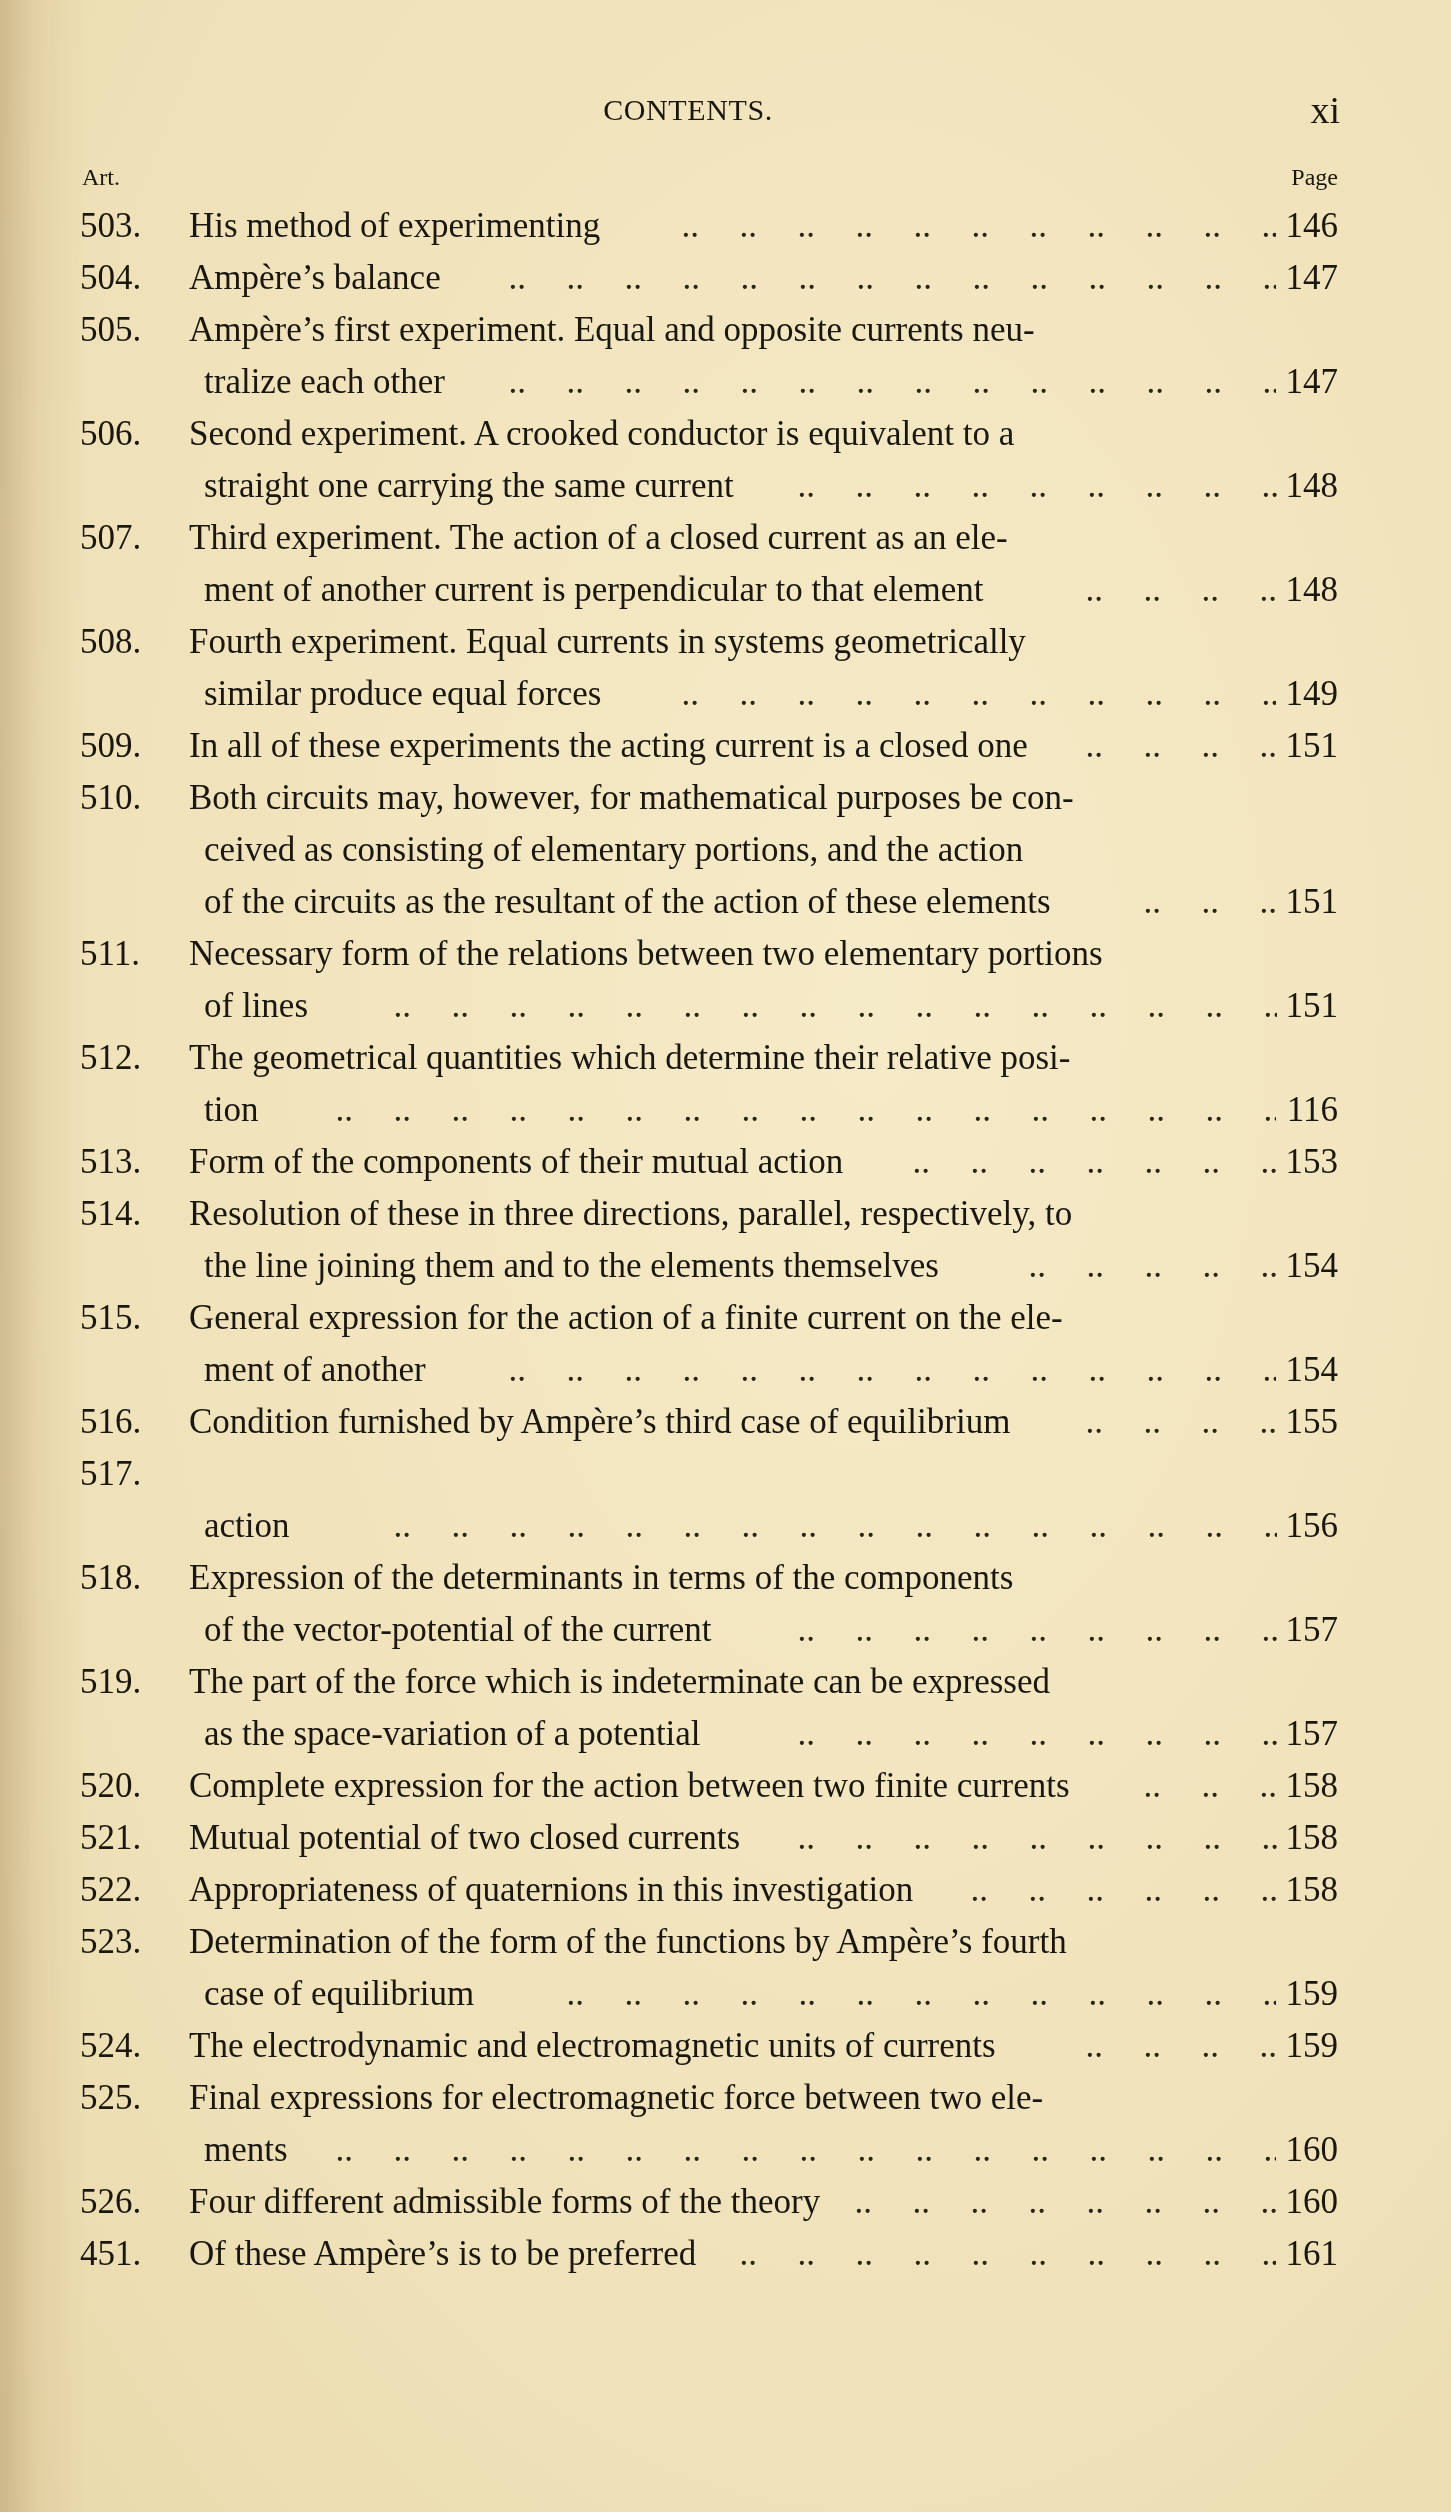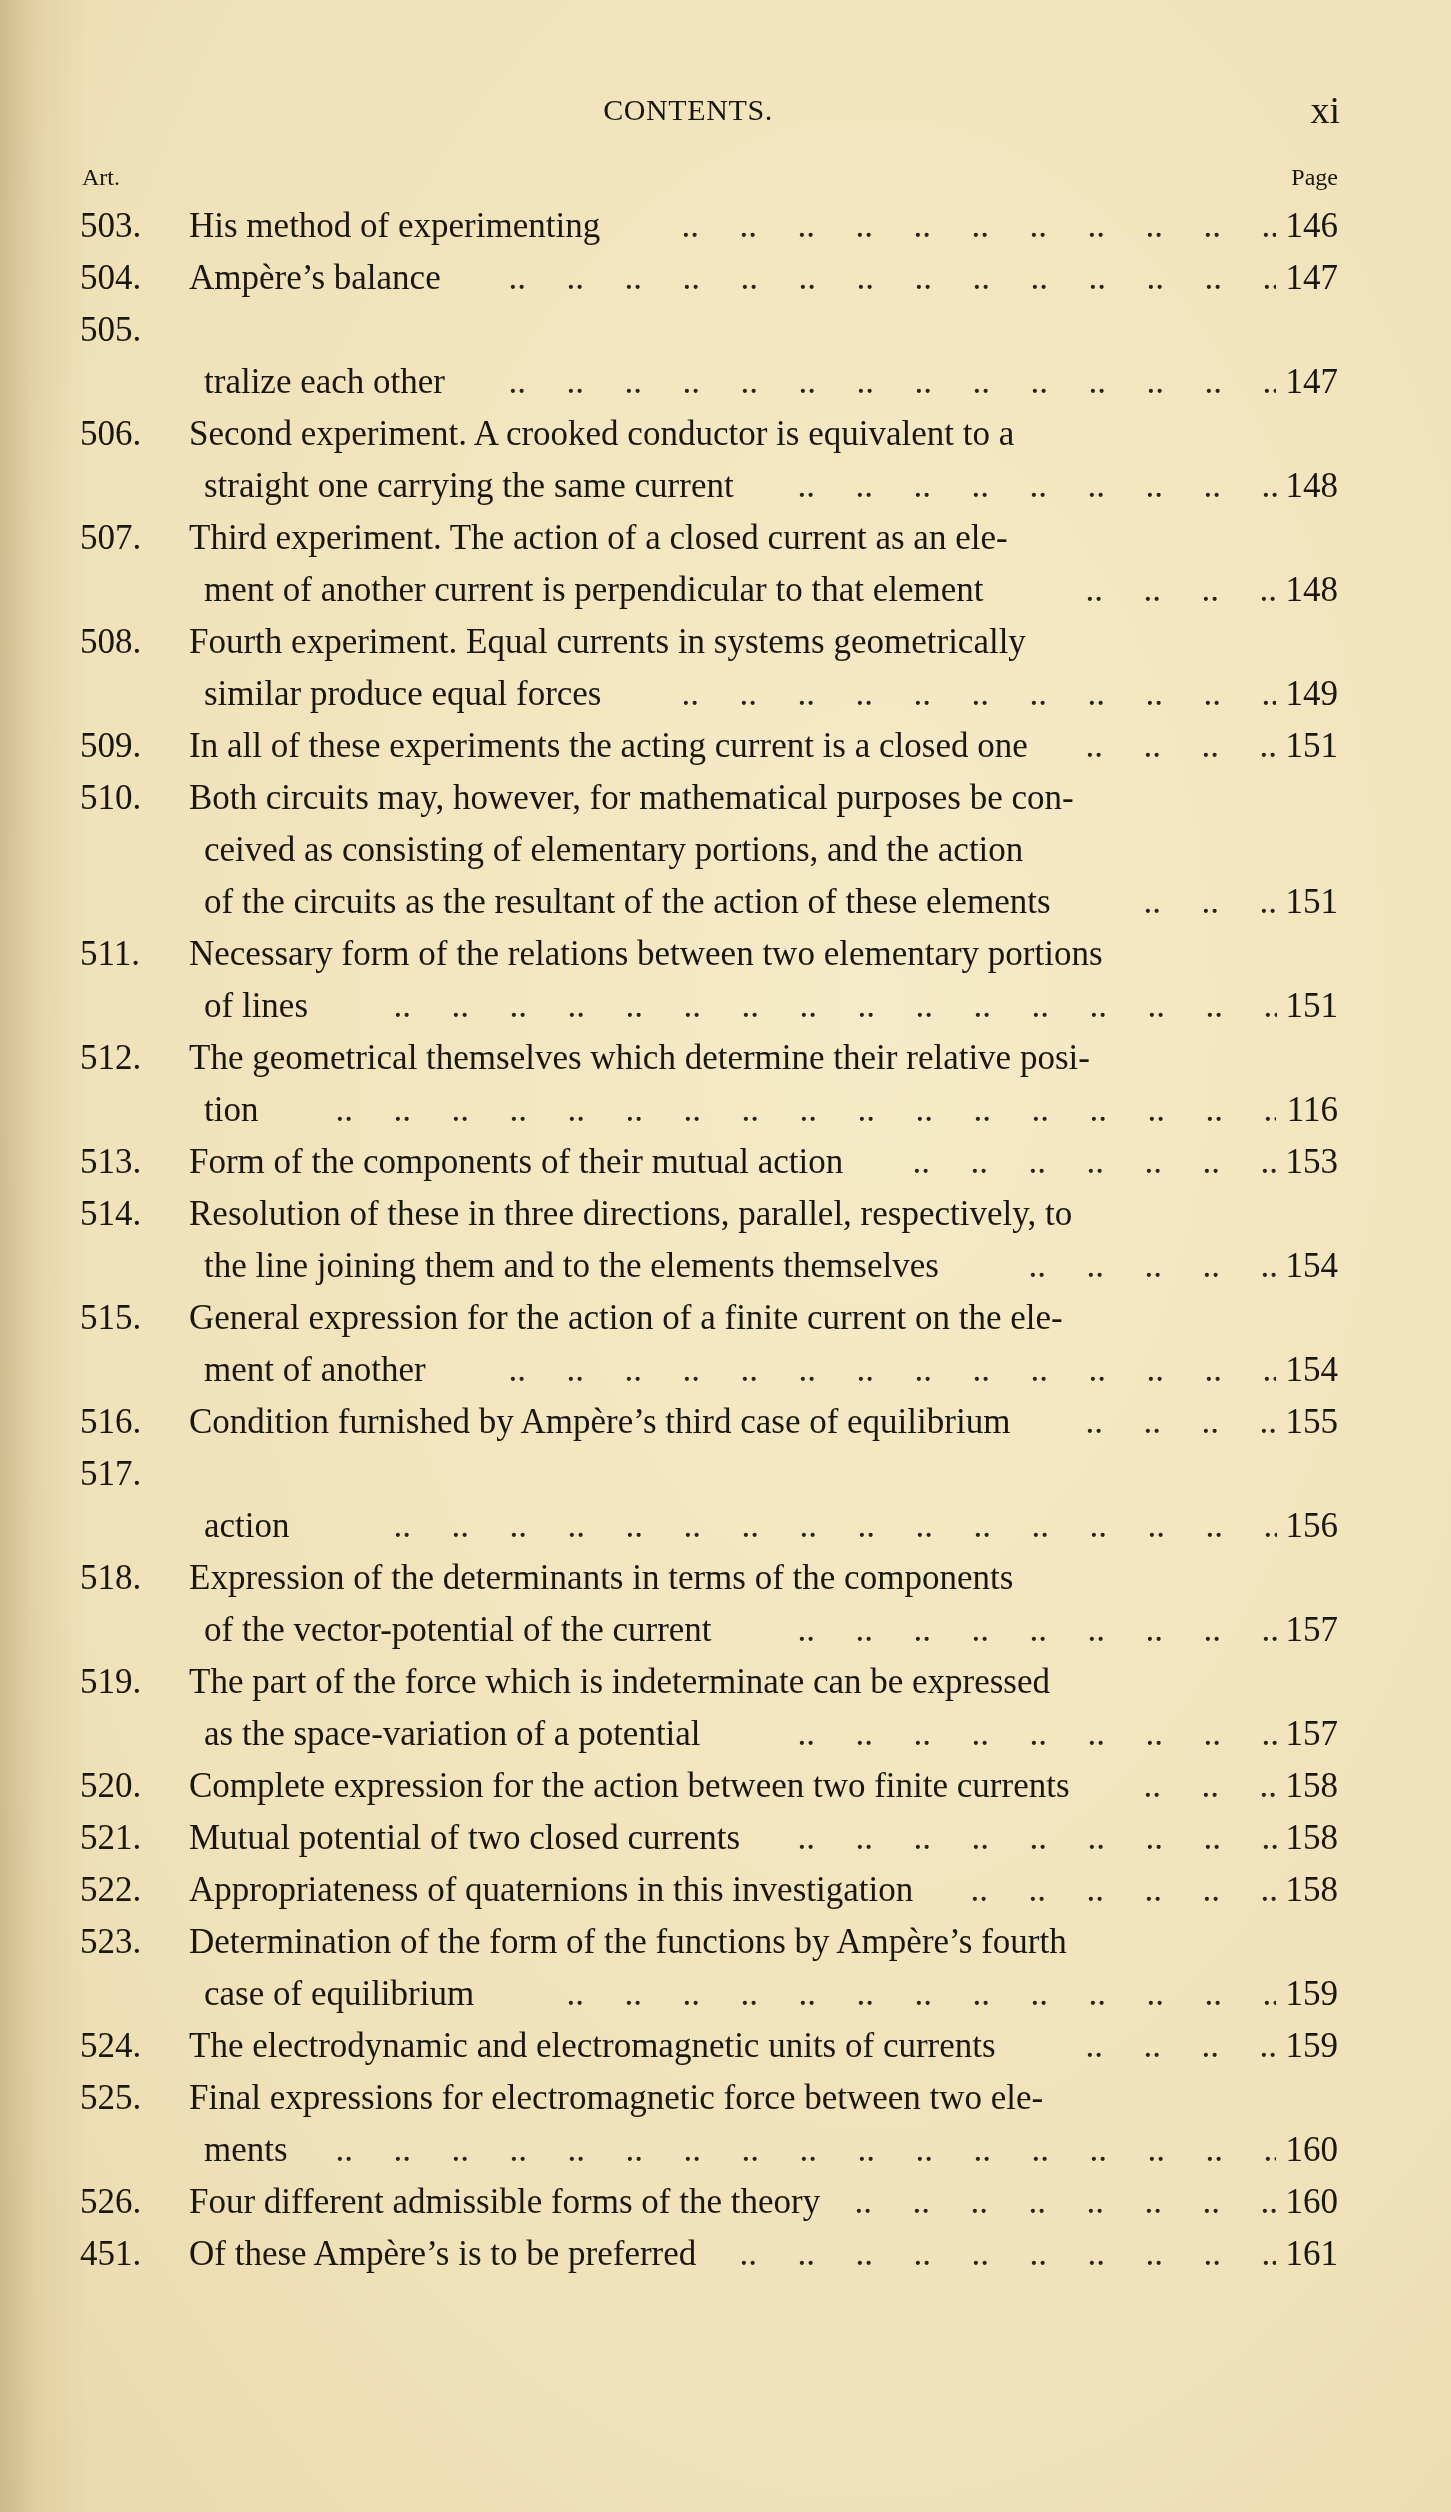--- a/index.html
+++ b/index.html
@@ -75,20 +75,21 @@
         <div class="line">
           <span class="art">504.</span>
           <span class="text">Ampère’s balance</span>
           <span class="leader" style="left: 468px; width: 808px;"><span style="display: inline-block; width: 58px; text-align: right;">..</span><span style="display: inline-block; width: 58px; text-align: right;">..</span><span style="display: inline-block; width: 58px; text-align: right;">..</span><span style="display: inline-block; width: 58px; text-align: right;">..</span><span style="display: inline-block; width: 58px; text-align: right;">..</span><span style="display: inline-block; width: 58px; text-align: right;">..</span><span style="display: inline-block; width: 58px; text-align: right;">..</span><span style="display: inline-block; width: 58px; text-align: right;">..</span><span style="display: inline-block; width: 58px; text-align: right;">..</span><span style="display: inline-block; width: 58px; text-align: right;">..</span><span style="display: inline-block; width: 58px; text-align: right;">..</span><span style="display: inline-block; width: 58px; text-align: right;">..</span><span style="display: inline-block; width: 58px; text-align: right;">..</span><span style="display: inline-block; width: 58px; text-align: right;">..</span></span>
           <span class="pg">147</span>
         </div>
       </div>
       <div class="entry">
         <div class="line">
           <span class="art">505.</span>
+          <span class="text">Ampère’s first experiment.  Equal and opposite currents neu-</span>
         </div>
         <div class="line cont">
           <span class="text">tralize each other</span>
           <span class="leader" style="left: 468px; width: 808px;"><span style="display: inline-block; width: 58px; text-align: right;">..</span><span style="display: inline-block; width: 58px; text-align: right;">..</span><span style="display: inline-block; width: 58px; text-align: right;">..</span><span style="display: inline-block; width: 58px; text-align: right;">..</span><span style="display: inline-block; width: 58px; text-align: right;">..</span><span style="display: inline-block; width: 58px; text-align: right;">..</span><span style="display: inline-block; width: 58px; text-align: right;">..</span><span style="display: inline-block; width: 58px; text-align: right;">..</span><span style="display: inline-block; width: 58px; text-align: right;">..</span><span style="display: inline-block; width: 58px; text-align: right;">..</span><span style="display: inline-block; width: 58px; text-align: right;">..</span><span style="display: inline-block; width: 58px; text-align: right;">..</span><span style="display: inline-block; width: 58px; text-align: right;">..</span><span style="display: inline-block; width: 58px; text-align: right;">..</span></span>
           <span class="pg">147</span>
         </div>
       </div>
       <div class="entry">
         <div class="line">
           <span class="art">506.</span>
@@ -151,21 +152,21 @@
         </div>
         <div class="line cont">
           <span class="text">of lines</span>
           <span class="leader" style="left: 353px; width: 924px;"><span style="display: inline-block; width: 58px; text-align: right;">..</span><span style="display: inline-block; width: 58px; text-align: right;">..</span><span style="display: inline-block; width: 58px; text-align: right;">..</span><span style="display: inline-block; width: 58px; text-align: right;">..</span><span style="display: inline-block; width: 58px; text-align: right;">..</span><span style="display: inline-block; width: 58px; text-align: right;">..</span><span style="display: inline-block; width: 58px; text-align: right;">..</span><span style="display: inline-block; width: 58px; text-align: right;">..</span><span style="display: inline-block; width: 58px; text-align: right;">..</span><span style="display: inline-block; width: 58px; text-align: right;">..</span><span style="display: inline-block; width: 58px; text-align: right;">..</span><span style="display: inline-block; width: 58px; text-align: right;">..</span><span style="display: inline-block; width: 58px; text-align: right;">..</span><span style="display: inline-block; width: 58px; text-align: right;">..</span><span style="display: inline-block; width: 58px; text-align: right;">..</span><span style="display: inline-block; width: 58px; text-align: right;">..</span></span>
           <span class="pg">151</span>
         </div>
       </div>
       <div class="entry">
         <div class="line">
           <span class="art">512.</span>
-          <span class="text">The geometrical themselves which determine their relative posi-</span>
+          <span class="text">The geometrical quantities which determine their relative posi-</span>
         </div>
         <div class="line cont">
           <span class="text">tion</span>
           <span class="leader" style="left: 295px; width: 981px;"><span style="display: inline-block; width: 58px; text-align: right;">..</span><span style="display: inline-block; width: 58px; text-align: right;">..</span><span style="display: inline-block; width: 58px; text-align: right;">..</span><span style="display: inline-block; width: 58px; text-align: right;">..</span><span style="display: inline-block; width: 58px; text-align: right;">..</span><span style="display: inline-block; width: 58px; text-align: right;">..</span><span style="display: inline-block; width: 58px; text-align: right;">..</span><span style="display: inline-block; width: 58px; text-align: right;">..</span><span style="display: inline-block; width: 58px; text-align: right;">..</span><span style="display: inline-block; width: 58px; text-align: right;">..</span><span style="display: inline-block; width: 58px; text-align: right;">..</span><span style="display: inline-block; width: 58px; text-align: right;">..</span><span style="display: inline-block; width: 58px; text-align: right;">..</span><span style="display: inline-block; width: 58px; text-align: right;">..</span><span style="display: inline-block; width: 58px; text-align: right;">..</span><span style="display: inline-block; width: 58px; text-align: right;">..</span><span style="display: inline-block; width: 58px; text-align: right;">..</span></span>
           <span class="pg">116</span>
         </div>
       </div>
       <div class="entry">
         <div class="line">
           <span class="art">513.</span>

